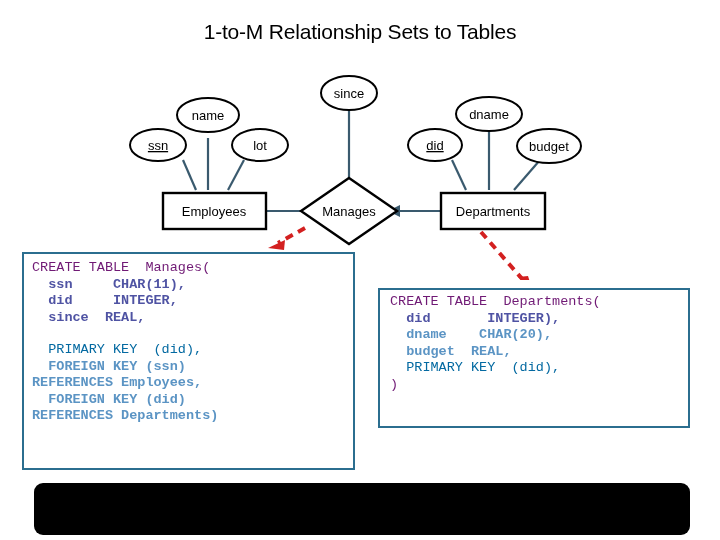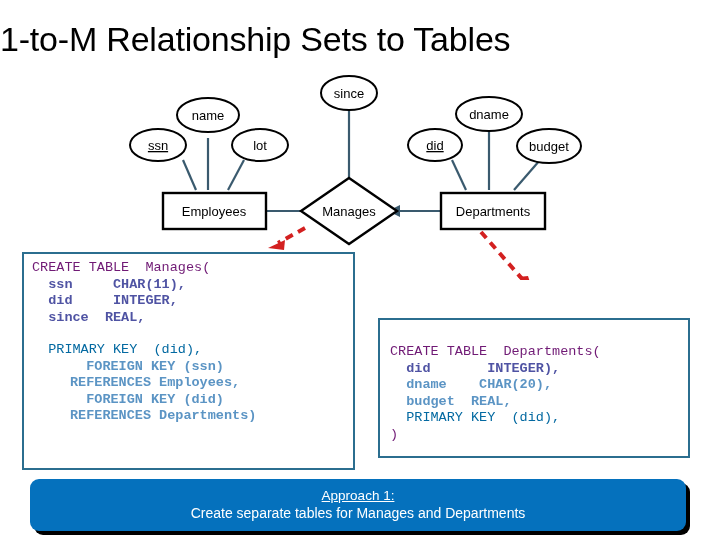--- a/index.html
+++ b/index.html
@@ -6,45 +6,45 @@
   body{
     width:720px;height:540px;background:#ffffff;
     font-family:"Liberation Sans",sans-serif;
     position:relative;overflow:hidden;
   }
   #stage{position:absolute;inset:0;width:720px;height:540px;}
 
   
   .title{
     position:absolute;left:0;top:20px;width:720px;
-    font-size:34px;color:#000;
+    text-align:center;font-size:21px;color:#000;
     font-family:"Liberation Sans",sans-serif;
     letter-spacing:-0.2px;
   }
 
   
   #er{position:absolute;left:0;top:0;width:720px;height:280px;}
 
   
   .codebox{
     position:absolute;background:#ffffff;
     border:2px solid #2b6e8f;
     box-sizing:border-box;
     font-family:"Liberation Mono",monospace;
     font-size:13.5px;line-height:16.5px;
     white-space:pre;
   }
   #code-manages{left:22px;top:252px;width:333px;height:218px;padding:6px 0 0 8px;}
-  #code-departments{left:378px;top:288px;width:312px;height:140px;padding:24px 0 0 10px;margin-top:30px;}
+  #code-departments{left:378px;top:288px;width:312px;height:140px;padding:4px 0 0 10px;}
 
   .c-head{color:#701a75;font-weight:normal;}
   .c-col{color:#4f53a3;font-weight:bold;text-align:right;}
   .c-col2{color:#5b94c4;font-weight:bold;}
   .c-pk{color:#0369a1;font-weight:normal;}
-  .c-fk{color:#5b94c4;font-weight:bold;margin-left:38px;}
+  .c-fk{color:#5b94c4;font-weight:bold;}
   .blank{display:block;height:16px;}
 
   
   .banner-shadow{
     position:absolute;left:34px;top:483px;width:656px;height:52px;
     background:#000000;border-radius:9px;
   }
   .banner{
     position:absolute;left:30px;top:479px;width:656px;height:52px;
     background:#0571bd;border-radius:9px;
@@ -144,18 +144,14 @@
 <span class="c-fk">REFERENCES Departments)</span></div>
 
   <div class="codebox" id="code-departments"><span class="c-head">CREATE TABLE  Departments(</span>
 <span class="c-col">  did       INTEGER),</span>
 <span class="c-col2">  dname    CHAR(20),</span>
 <span class="c-col2">  budget  REAL,</span>
 <span class="c-pk">  PRIMARY KEY  (did),</span>
 <span class="c-head">)</span></div>
 
   <div class="banner-shadow"></div>
-  <div class="banner">
-    <div class="l1">Approach 1:</div>
-    <div class="l2">Create separate tables for Manages and Departments</div>
-  </div>
 
 </div>
 
 </body></html>

